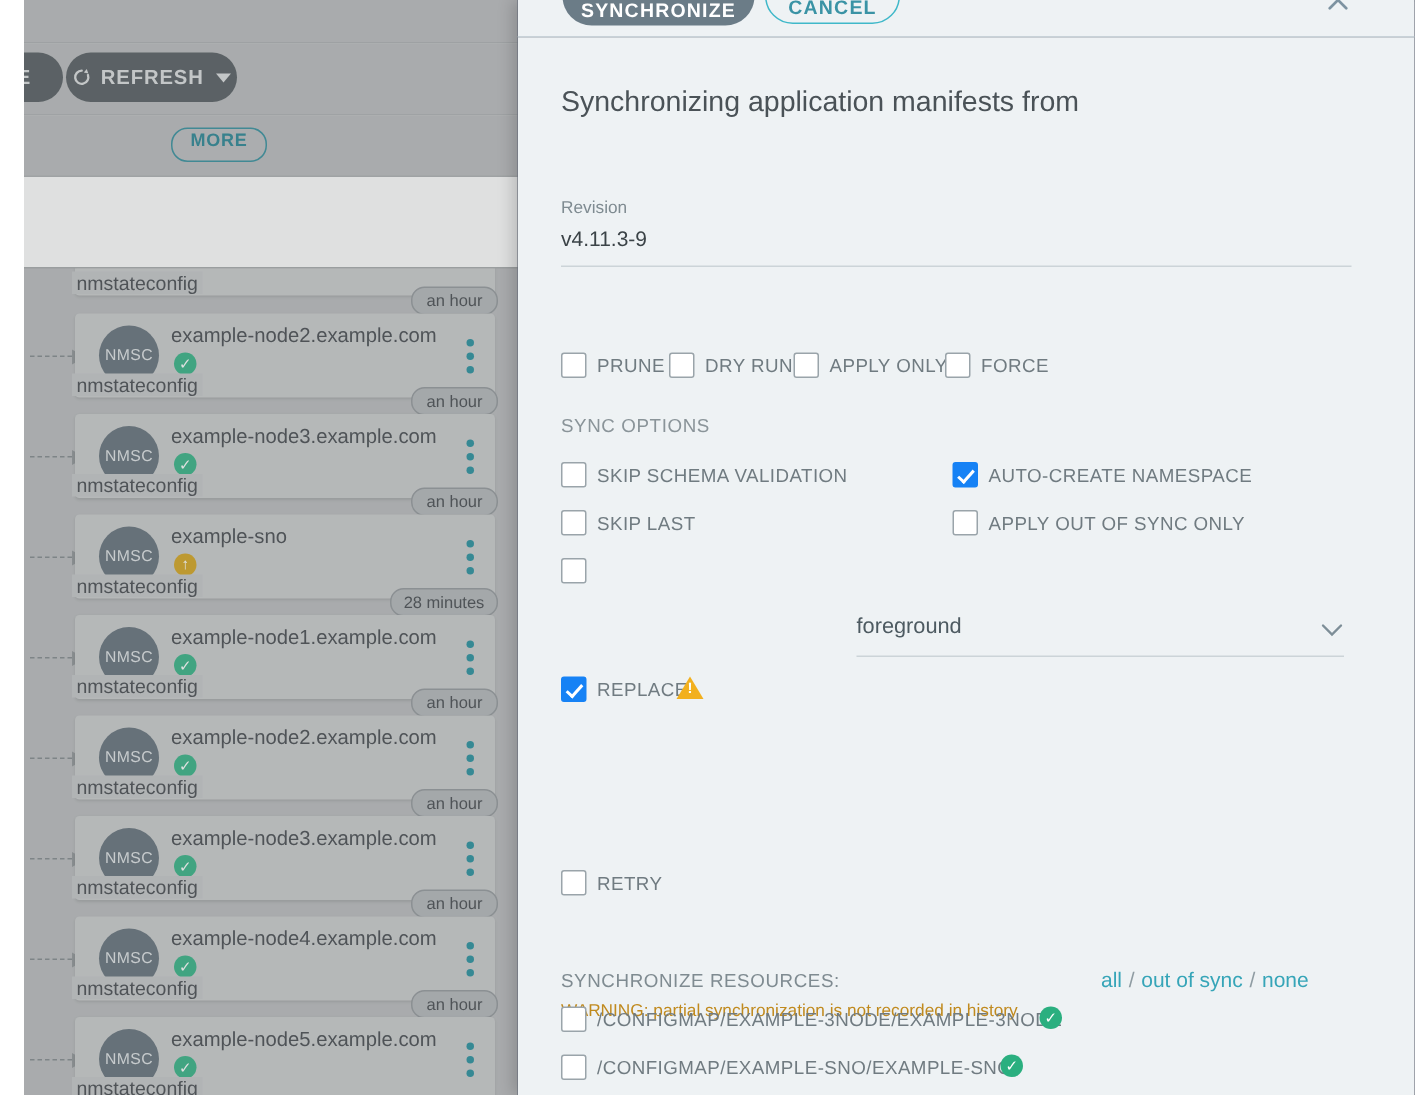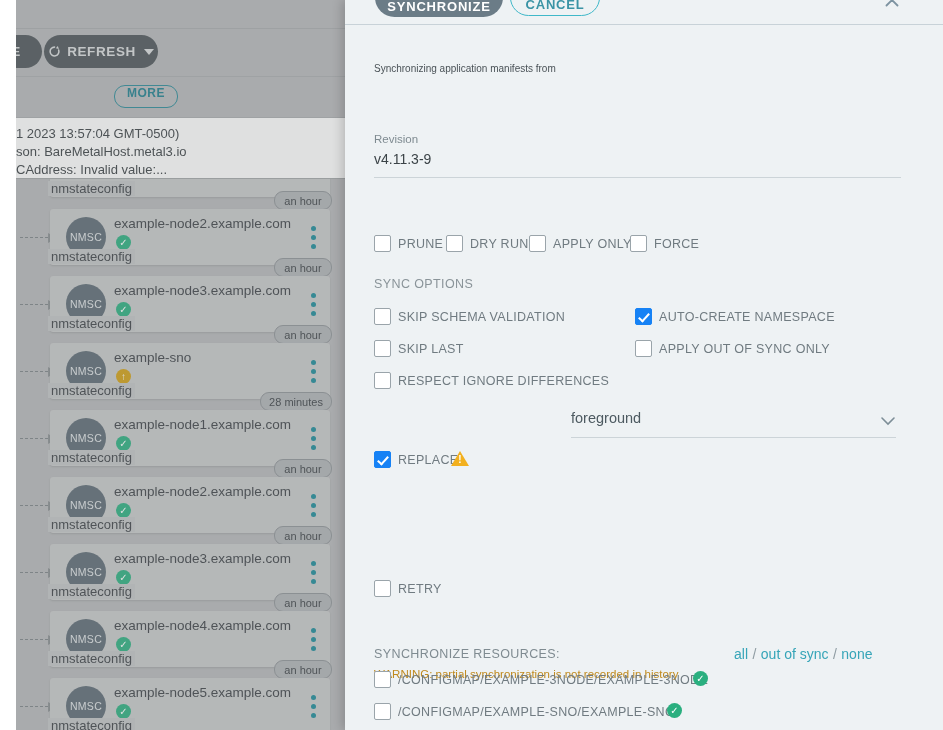--- a/index.html
+++ b/index.html
@@ -285,21 +285,21 @@
     position: absolute;
     left: 0; top: 25px;
     width: 598px;
     height: 705px;
     background: #eef2f4;
   }
 
   .sec-title {
     position: absolute;
     left: 29px;
-    font-size: 10px;
+    font-size: 19px;
     color: #4a5257;
     line-height: 22px;
   }
   .sec-link {
     position: absolute;
     left: 29px;
     font-size: 15.5px;
     color: #2b9cb0;
     line-height: 22px;
     text-decoration: none;
@@ -512,25 +512,20 @@
       </span>
       <span>REFRESH</span>
       <span class="caret-dn"></span>
     </div>
 
     <div class="bg-morebar"></div>
     <div id="btn-more">
       <span>MORE</span>
     </div>
 
-    <div class="bg-info">
-      <div>1 2023 13:57:04 GMT-0500)</div>
-      <div>son: BareMetalHost.metal3.io</div>
-      <div>CAddress: Invalid value:...</div>
-    </div>
 
     <div class="bg-listarea">
 
       <div class="node-card" style="top:-38px;">
         <div class="node-kind">nmstateconfig</div>
       </div>
       <div class="node-age" style="top:12px; right:29px;">
         <span>an hour</span>
       </div>
 
@@ -725,21 +720,20 @@
       <div class="cbx checked" style="left:290px; top:283px;"></div>
       <div class="cbx-label" style="left:314px; top:285px;">AUTO-CREATE NAMESPACE</div>
 
       <div class="cbx" style="left:29px; top:315px;"></div>
       <div class="cbx-label" style="left:53px; top:317px;">SKIP LAST</div>
 
       <div class="cbx" style="left:290px; top:315px;"></div>
       <div class="cbx-label" style="left:314px; top:317px;">APPLY OUT OF SYNC ONLY</div>
 
       <div class="cbx" style="left:29px; top:347px;"></div>
-      <div class="cbx-label" style="left:53px; top:349px;">RESPECT IGNORE DIFFERENCES</div>
 
 
       <div id="prune-select" style="top:381px;">
         <span id="prune-select-value">foreground</span>
         <span id="prune-chevron">
           <svg width="14" height="9" viewBox="0 0 14 9">
               <path d="M1 1 L7 7 L13 1" fill="none" stroke="#7d8e97" stroke-width="1.6" stroke-linecap="round"></path>
             </svg>
         </span>
       </div>

